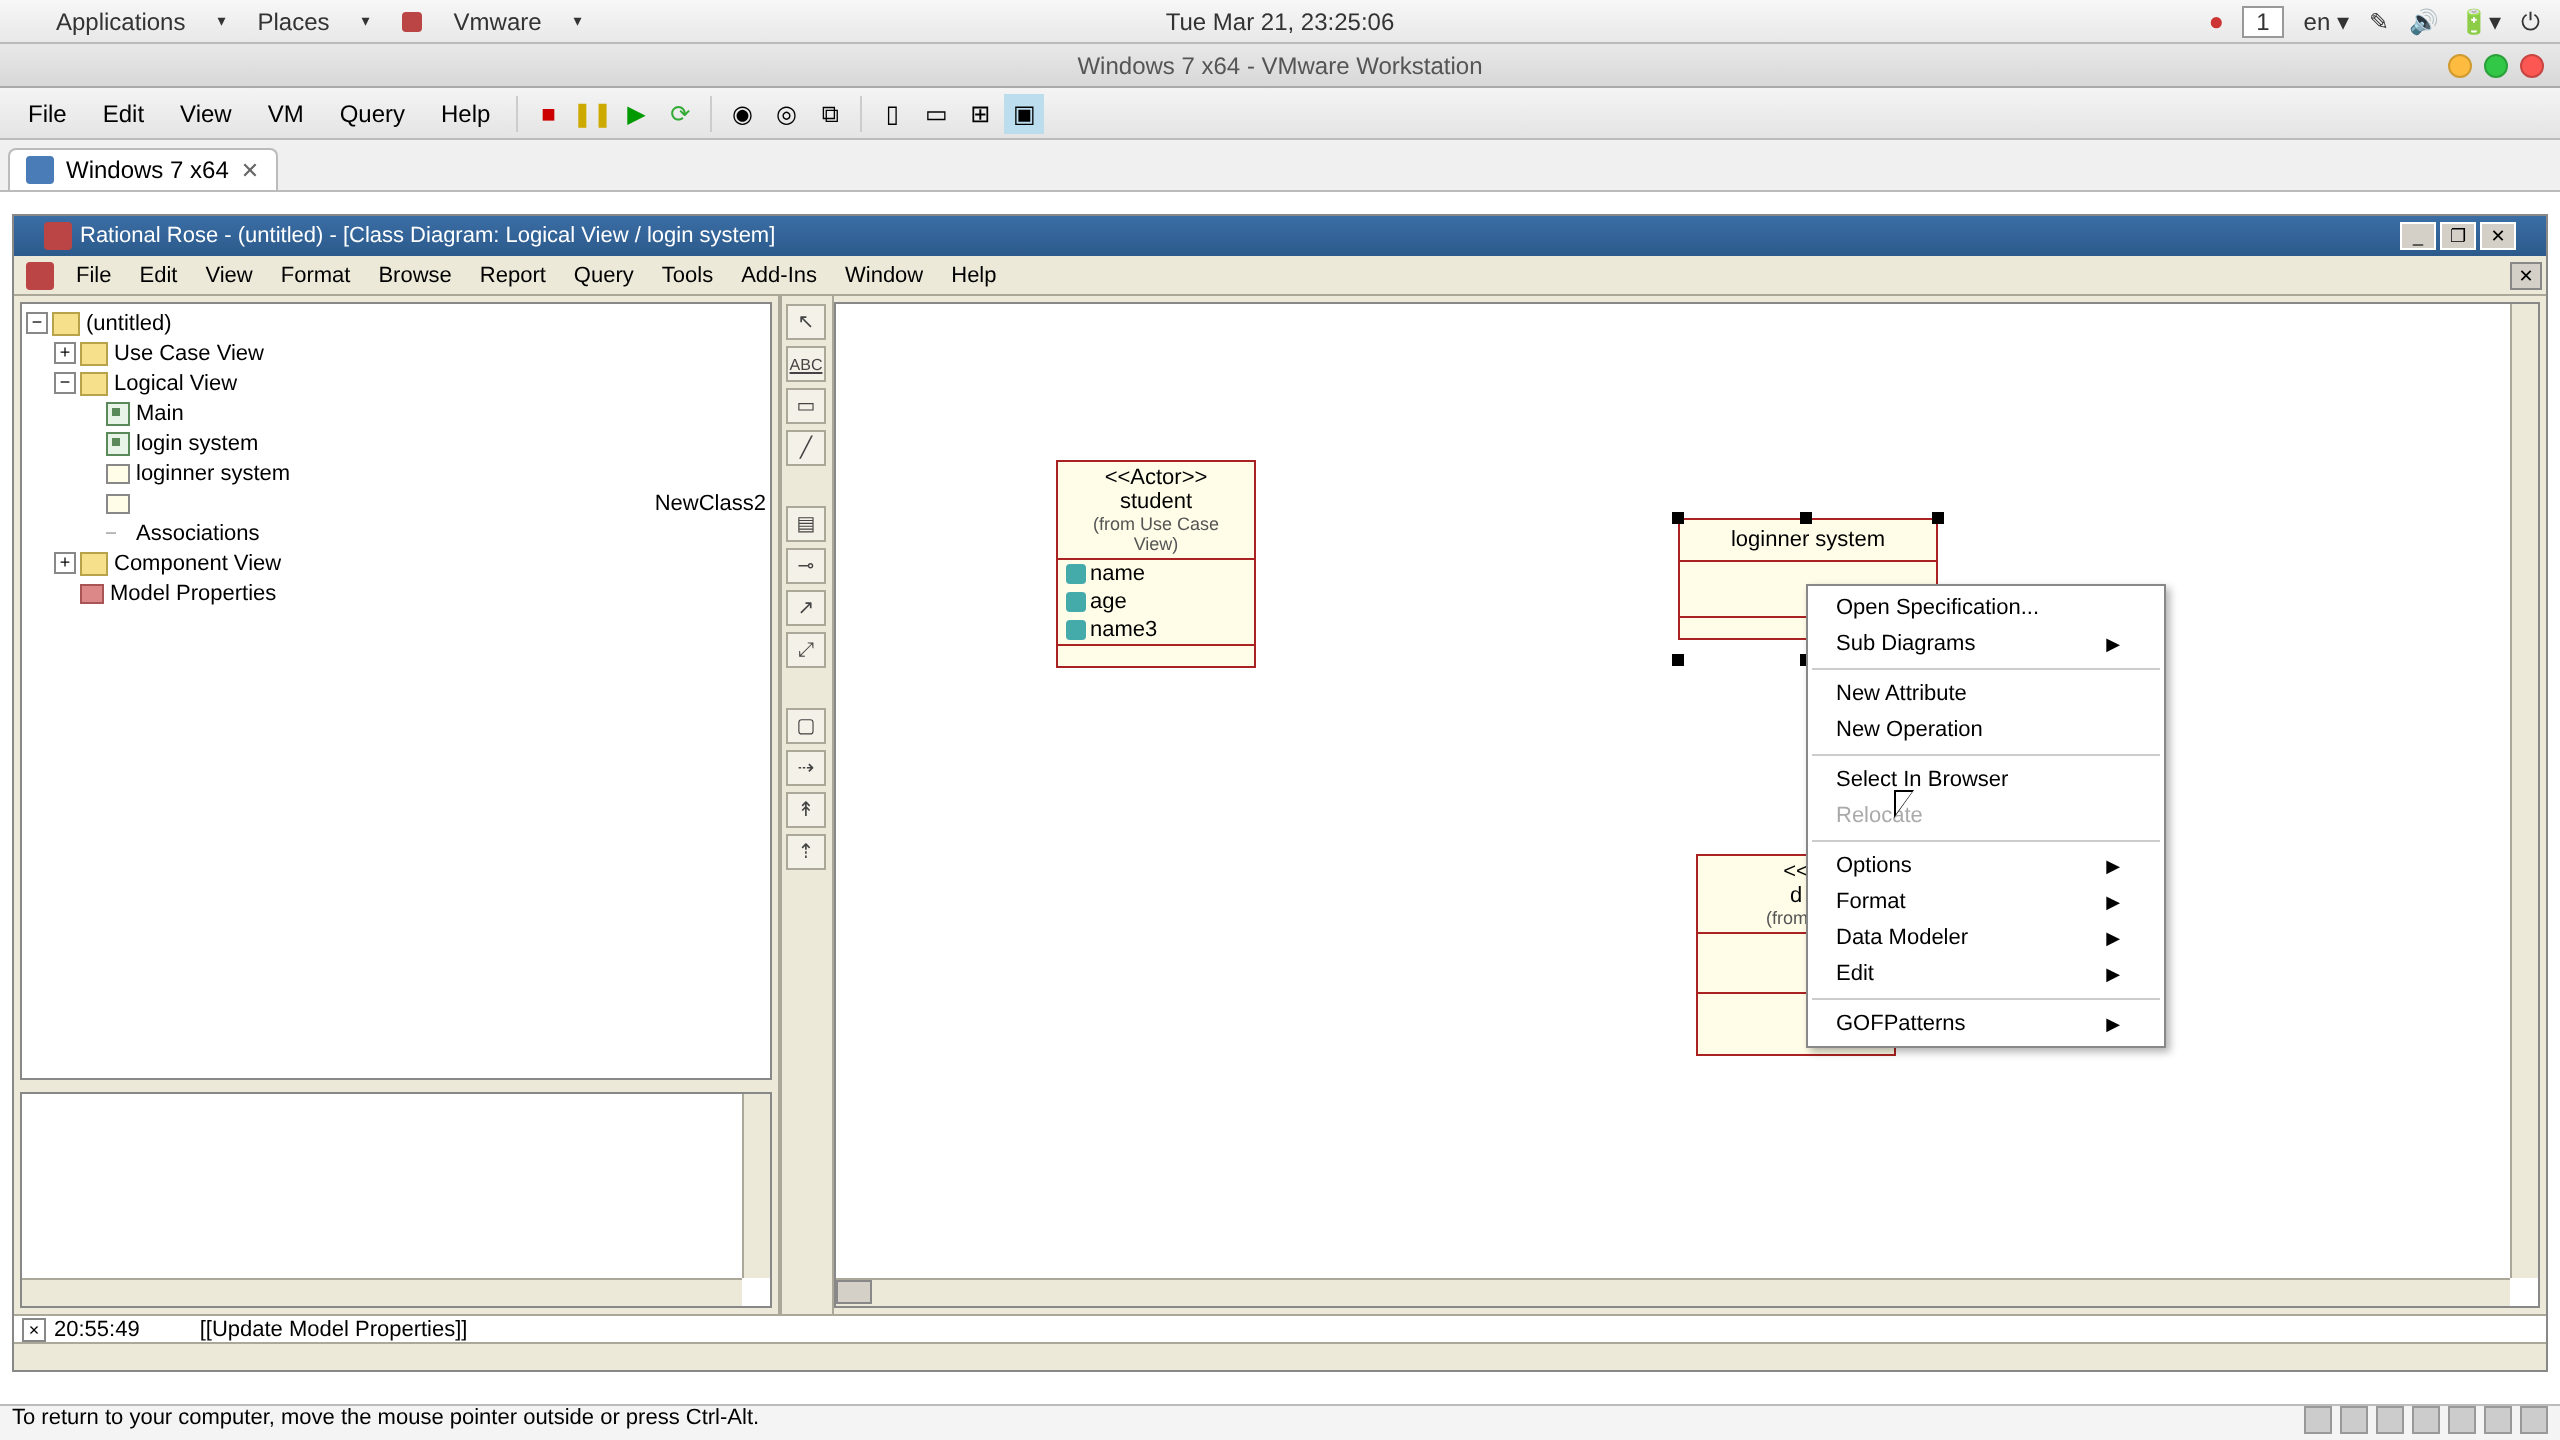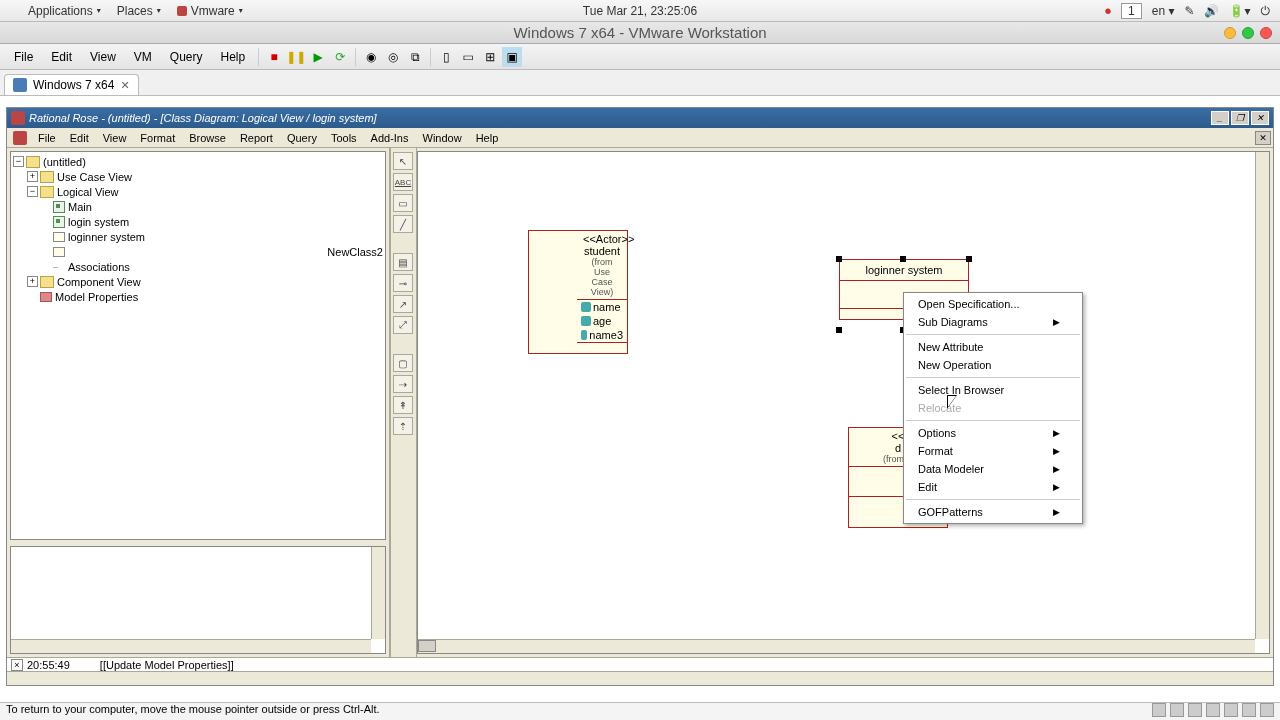--- a/index.html
+++ b/index.html
@@ -1,29 +1,29 @@
 <!DOCTYPE html>
 <html><head>
 <meta charset="utf-8">
 <style>
 * { margin: 0; padding: 0; box-sizing: border-box; font-family: "Lucida Grande", Arial, sans-serif; }
 body { width: 1280px; height: 720px; background: #fff; overflow: hidden; position: relative; }
 
 
 .mac-menubar { height: 22px; background: linear-gradient(#f7f7f7,#e8e8e8); border-bottom: 1px solid #bbb; display: flex; align-items: center; font-size: 12px; color: #333; position: relative; }
 .mac-menubar .apple { margin: 0 10px; font-size: 14px; }
-.mac-menubar .menu-item { padding: 0 8px; display: flex; align-items: center; gap: 4px; }
+.mac-menubar .menu-item { padding: 0 8px; display: flex; align-items: center; gap: 16px; }
 .mac-menubar .arrow-down { font-size: 8px; }
 .mac-menubar .center { position: absolute; left: 50%; transform: translateX(-50%); font-weight: 500; }
 .mac-menubar .right { margin-left: auto; display: flex; align-items: center; gap: 10px; padding-right: 10px; }
 .mac-menubar .right .tray-icon { font-size: 12px; }
 .mac-menubar .right .box { border: 1px solid #999; padding: 0 6px; background: #fff; }
 
 
-.mac-window-title { height: 22px; background: linear-gradient(#e8e8e8,#d8d8d8); border-bottom: 1px solid #aaa; display: flex; align-items: center; justify-content: center; font-size: 15px; color: #555; position: relative; }
+.mac-window-title { height: 22px; background: linear-gradient(#e8e8e8,#d8d8d8); border-bottom: 1px solid #aaa; display: flex; align-items: center; justify-content: center; font-size: 12px; color: #555; position: relative; }
 .traffic-lights { position: absolute; right: 8px; display: flex; gap: 6px; }
 .traffic-lights .dot { width: 12px; height: 12px; border-radius: 50%; }
 .traffic-lights .y { background: #fdbc40; border: 1px solid #cf9a2f; }
 .traffic-lights .g { background: #33c748; border: 1px solid #2aa13a; }
 .traffic-lights .r { background: #fc5753; border: 1px solid #c84441; }
 
 
 .vm-menubar { height: 26px; background: linear-gradient(#f4f4f4,#e4e4e4); border-bottom: 1px solid #bbb; display: flex; align-items: center; font-size: 12px; padding: 0 6px; gap: 2px; }
 .vm-menubar .m { padding: 3px 8px; }
 .vm-menubar .sep { width: 1px; height: 18px; background: #ccc; margin: 0 3px; }
@@ -35,21 +35,21 @@
 
 .vm-tabbar { height: 26px; background: #f0f0f0; border-bottom: 1px solid #bbb; display: flex; align-items: flex-end; padding: 0 4px; }
 .vm-tab { background: #fff; border: 1px solid #bbb; border-bottom: none; border-radius: 4px 4px 0 0; padding: 3px 8px; font-size: 12px; display: flex; align-items: center; gap: 6px; }
 .vm-tab .tab-icon { width: 14px; height: 14px; background: #4a7db8; border-radius: 2px; }
 .vm-tab .close { font-size: 11px; color: #666; cursor: pointer; }
 
 
 .rose-window { position: absolute; left: 6px; top: 107px; right: 6px; bottom: 34px; border: 1px solid #888; background: #ece9d8; }
 
 
-.rose-titlebar { height: 20px; background: linear-gradient(#3a6ea5,#2c5a8b); color: #fff; display: flex; align-items: center; font-size: 11px; padding: 0 4px; font-style: italic; }
+.rose-titlebar { height: 20px; background: linear-gradient(#3a6ea5,#2c5a8b); color: #fff; display: flex; align-items: center; font-size: 11px; padding: 0 15px; }
 .rose-titlebar .icon { width: 14px; height: 14px; background: #b44; margin-right: 4px; border-radius: 2px; }
 .rose-titlebar .win-btns { margin-left: auto; display: flex; gap: 2px; }
 .rose-titlebar .win-btns span { width: 18px; height: 14px; background: #d4d0c8; border: 1px solid #fff; display: inline-flex; align-items: center; justify-content: center; font-size: 9px; color: #000; }
 
 
 .rose-menubar { height: 20px; background: #ece9d8; display: flex; align-items: center; font-size: 11px; padding: 0 2px; border-bottom: 1px solid #aca899; }
 .rose-menubar .rm { padding: 2px 7px; }
 .rose-menubar .file-icon { width: 14px; height: 14px; background: #b44; margin: 0 4px; border-radius: 2px; }
 .rose-menubar .rclose { margin-left: auto; width: 16px; height: 14px; background: #d4d0c8; border: 1px solid #888; font-size: 9px; display: flex; align-items: center; justify-content: center; }
 
@@ -281,21 +281,21 @@
       <div class="tb">⤢</div>
       <div class="gap"></div>
       <div class="tb">▢</div>
       <div class="tb">⇢</div>
       <div class="tb">↟</div>
       <div class="tb">⇡</div>
     </div>
 
     <div class="canvas">
 
-      <div class="uml-class" style="left:110px; top:78px; width:100px;padding-left:48px;">
+      <div class="uml-class" style="left:110px; top:78px; width:100px;">
         <div class="head">
           <div class="stereo">&lt;&lt;Actor&gt;&gt;</div>
           <div class="cname">student</div>
           <div class="from">(from Use Case View)</div>
         </div>
         <div class="attrs">
           <div class="attr">
               <span class="aicon"></span>
               <span>name</span>
             </div>

